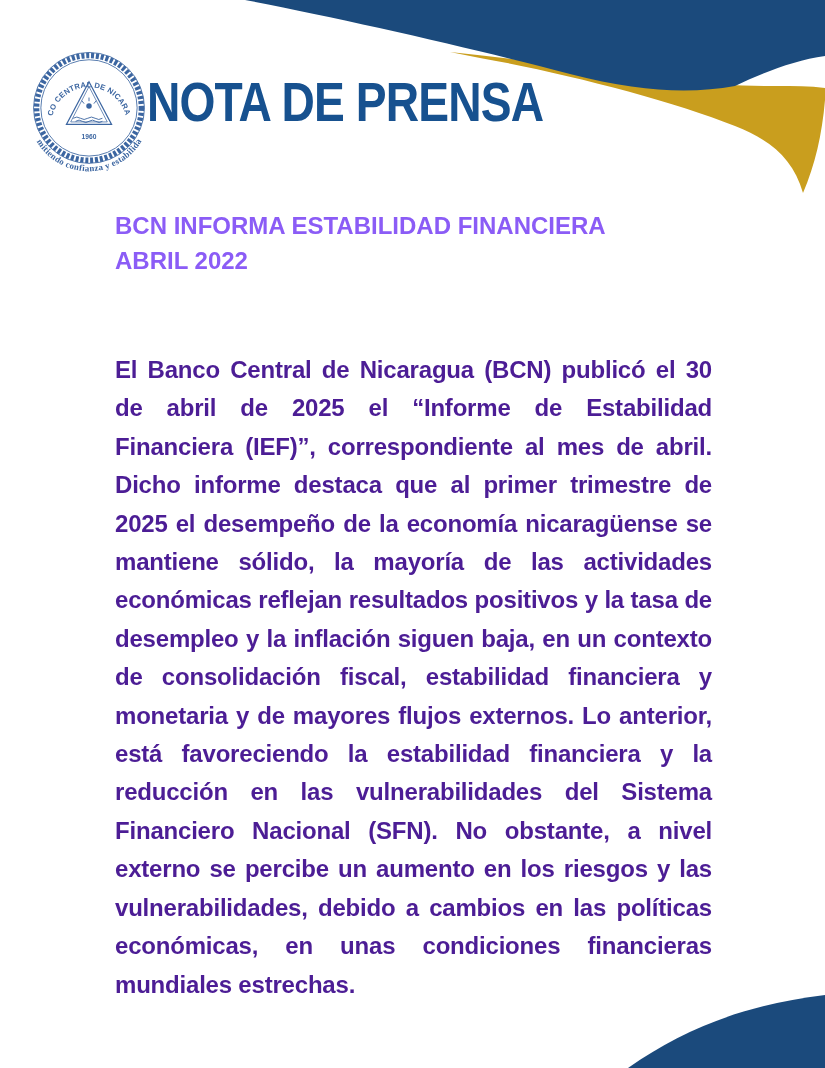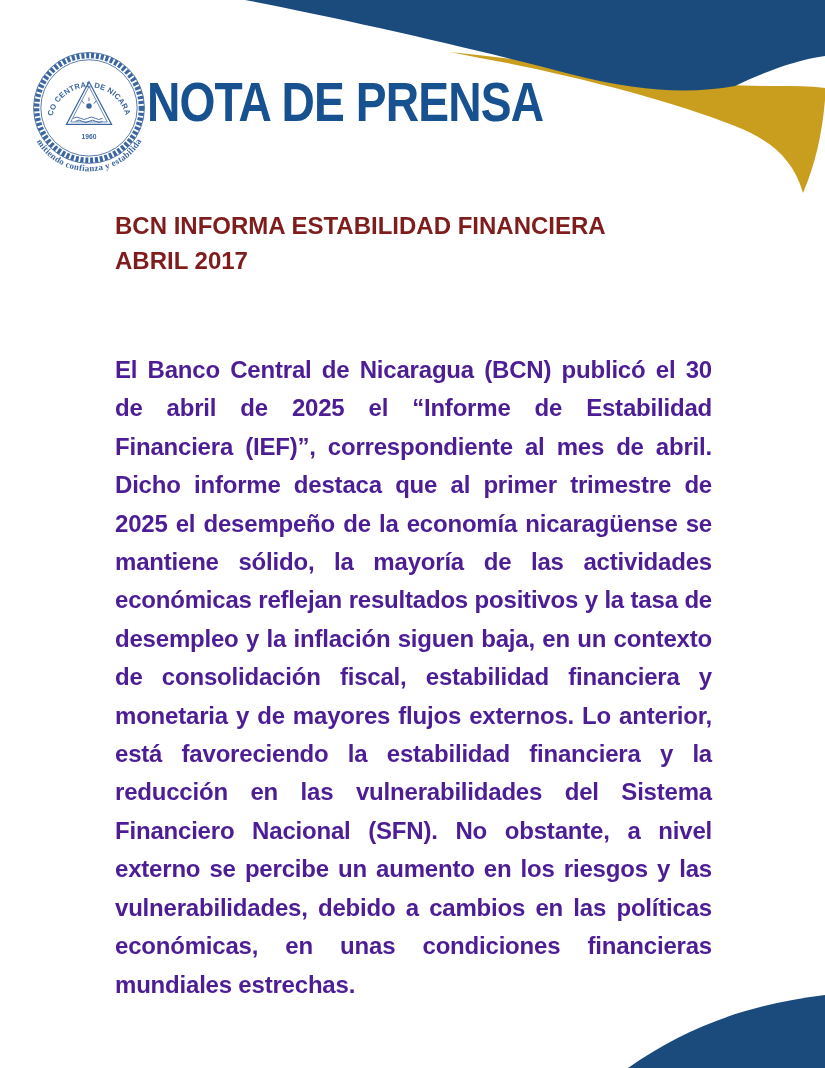--- a/index.html
+++ b/index.html
@@ -19,21 +19,21 @@
   
   .brand-title{
     position:absolute;left:147px;top:70px;
     font-size:55px;font-weight:bold;color:#17518f;
     letter-spacing:-1px;white-space:nowrap;
     transform:scaleX(0.84);transform-origin:left center;
   }
   
   .doc-title{
     position:absolute;left:115px;top:208px;width:600px;
-    font-size:24px;font-weight:bold;color:#7f1d1d;
+    font-size:24px;font-weight:bold;color:#8b5cf6;
     line-height:35px;letter-spacing:0px;
   }
   
   .doc-body{
     position:absolute;left:115px;top:327px;width:597px;
     font-size:24px;font-weight:bold;color:#4c1d95;
     line-height:38.4px;text-align:justify;
     letter-spacing:-0.2px;
   }
 </style>
@@ -86,21 +86,21 @@
 
     <text font-family="Liberation Serif, serif" font-size="14.5" font-weight="bold" fill="#3c66a1" letter-spacing="0.5">
       <textPath href="#arcBottom" startOffset="50%" text-anchor="middle">Emitiendo confianza y estabilidad</textPath>
     </text>
   </svg>
 
   <div class="brand-title">NOTA DE PRENSA</div>
 
   <div class="doc-title">
     <div>BCN INFORMA ESTABILIDAD FINANCIERA</div>
-    <div>ABRIL 2017</div>
+    <div>ABRIL 2022</div>
   </div>
 
   <p class="doc-body">El Banco Central de Nicaragua (BCN) publicó el 30 de abril de 2025 el “Informe de Estabilidad Financiera (IEF)”, correspondiente al mes de abril. Dicho informe destaca que al primer trimestre de 2025 el desempeño de la economía nicaragüense se mantiene sólido, la mayoría de las actividades económicas reflejan resultados positivos y la tasa de desempleo y la inflación siguen baja, en un contexto de consolidación fiscal, estabilidad financiera y monetaria y de mayores flujos externos. Lo anterior, está favoreciendo la estabilidad financiera y la reducción en las vulnerabilidades del Sistema Financiero Nacional (SFN). No obstante, a nivel externo se percibe un aumento en los riesgos y las vulnerabilidades, debido a cambios en las políticas económicas, en unas condiciones financieras mundiales estrechas.</p>
 
   <svg class="footer-deco" viewBox="0 0 825 80" aria-hidden="true">
     <path fill="#1b4a7c" d="M825,7 C745,17 685,40 628,80 L825,80 Z"></path>
   </svg>
 
 </div>
 

